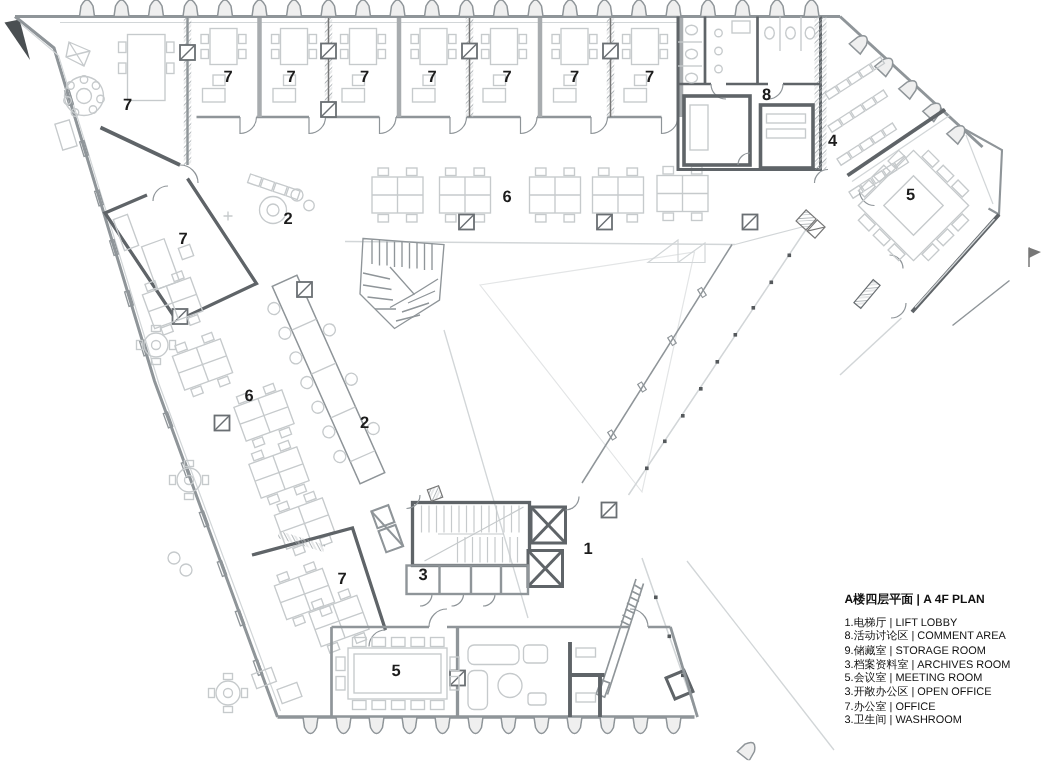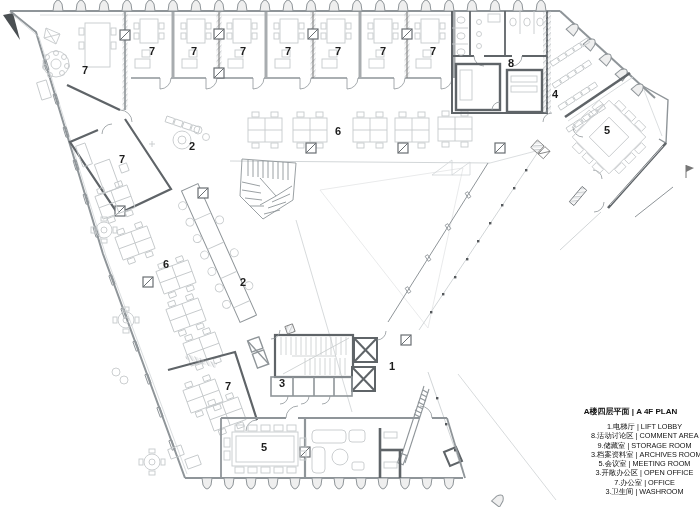--- a/index.html
+++ b/index.html
@@ -19,23 +19,23 @@
   .lt{stroke:#d2d6d8;fill:none;}
   .vf{stroke:#e3e5e6;fill:none;}
   .dot{fill:#55595c;}
   
   #room-labels{position:absolute;left:0;top:0;width:700px;height:507px;pointer-events:none;}
   .room-label{
     position:absolute;transform:translate(-50%,-55%);
     font-size:11px;font-weight:700;color:var(--label);letter-spacing:0;
   }
   
-  .legend{position:absolute;left:563px;top:406px;width:135px;color:#111;text-align:center;}
+  .legend{position:absolute;left:563px;top:394px;width:135px;color:#111;}
   .legend-title{font-size:8px;font-weight:700;margin-bottom:5px;white-space:nowrap;}
-  .legend-item{font-size:7.3px;line-height:9.3px;white-space:nowrap;margin-left:28px;}
+  .legend-item{font-size:7.3px;line-height:9.3px;white-space:nowrap;}
 </style>
 </head>
 <body>
 
 <div class="stage">
 
 <svg width="700" height="507" viewBox="0 0 700 507" aria-hidden="true">
   <defs>
     <pattern id="hx" width="4" height="4" patternUnits="userSpaceOnUse" patternTransform="rotate(45)">
       <line x1="0" y1="0" x2="0" y2="4" stroke="#9aa0a4" stroke-width="1"></line>

